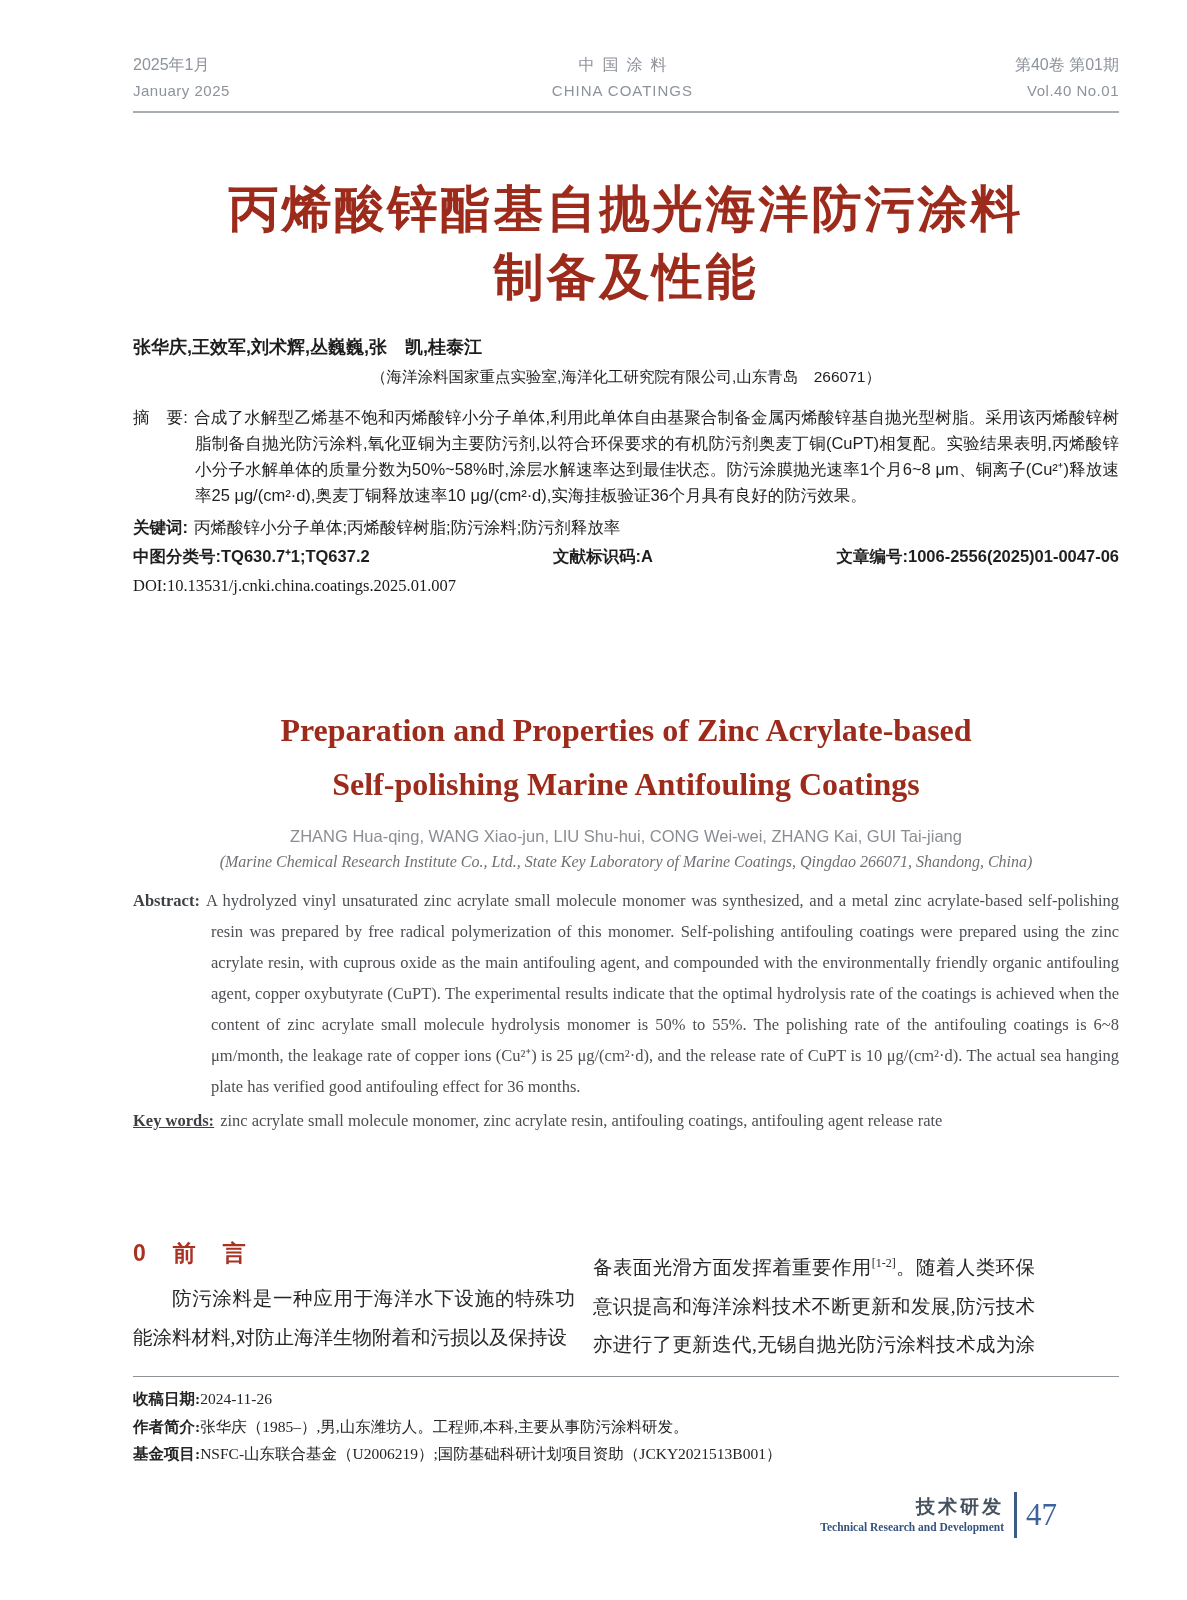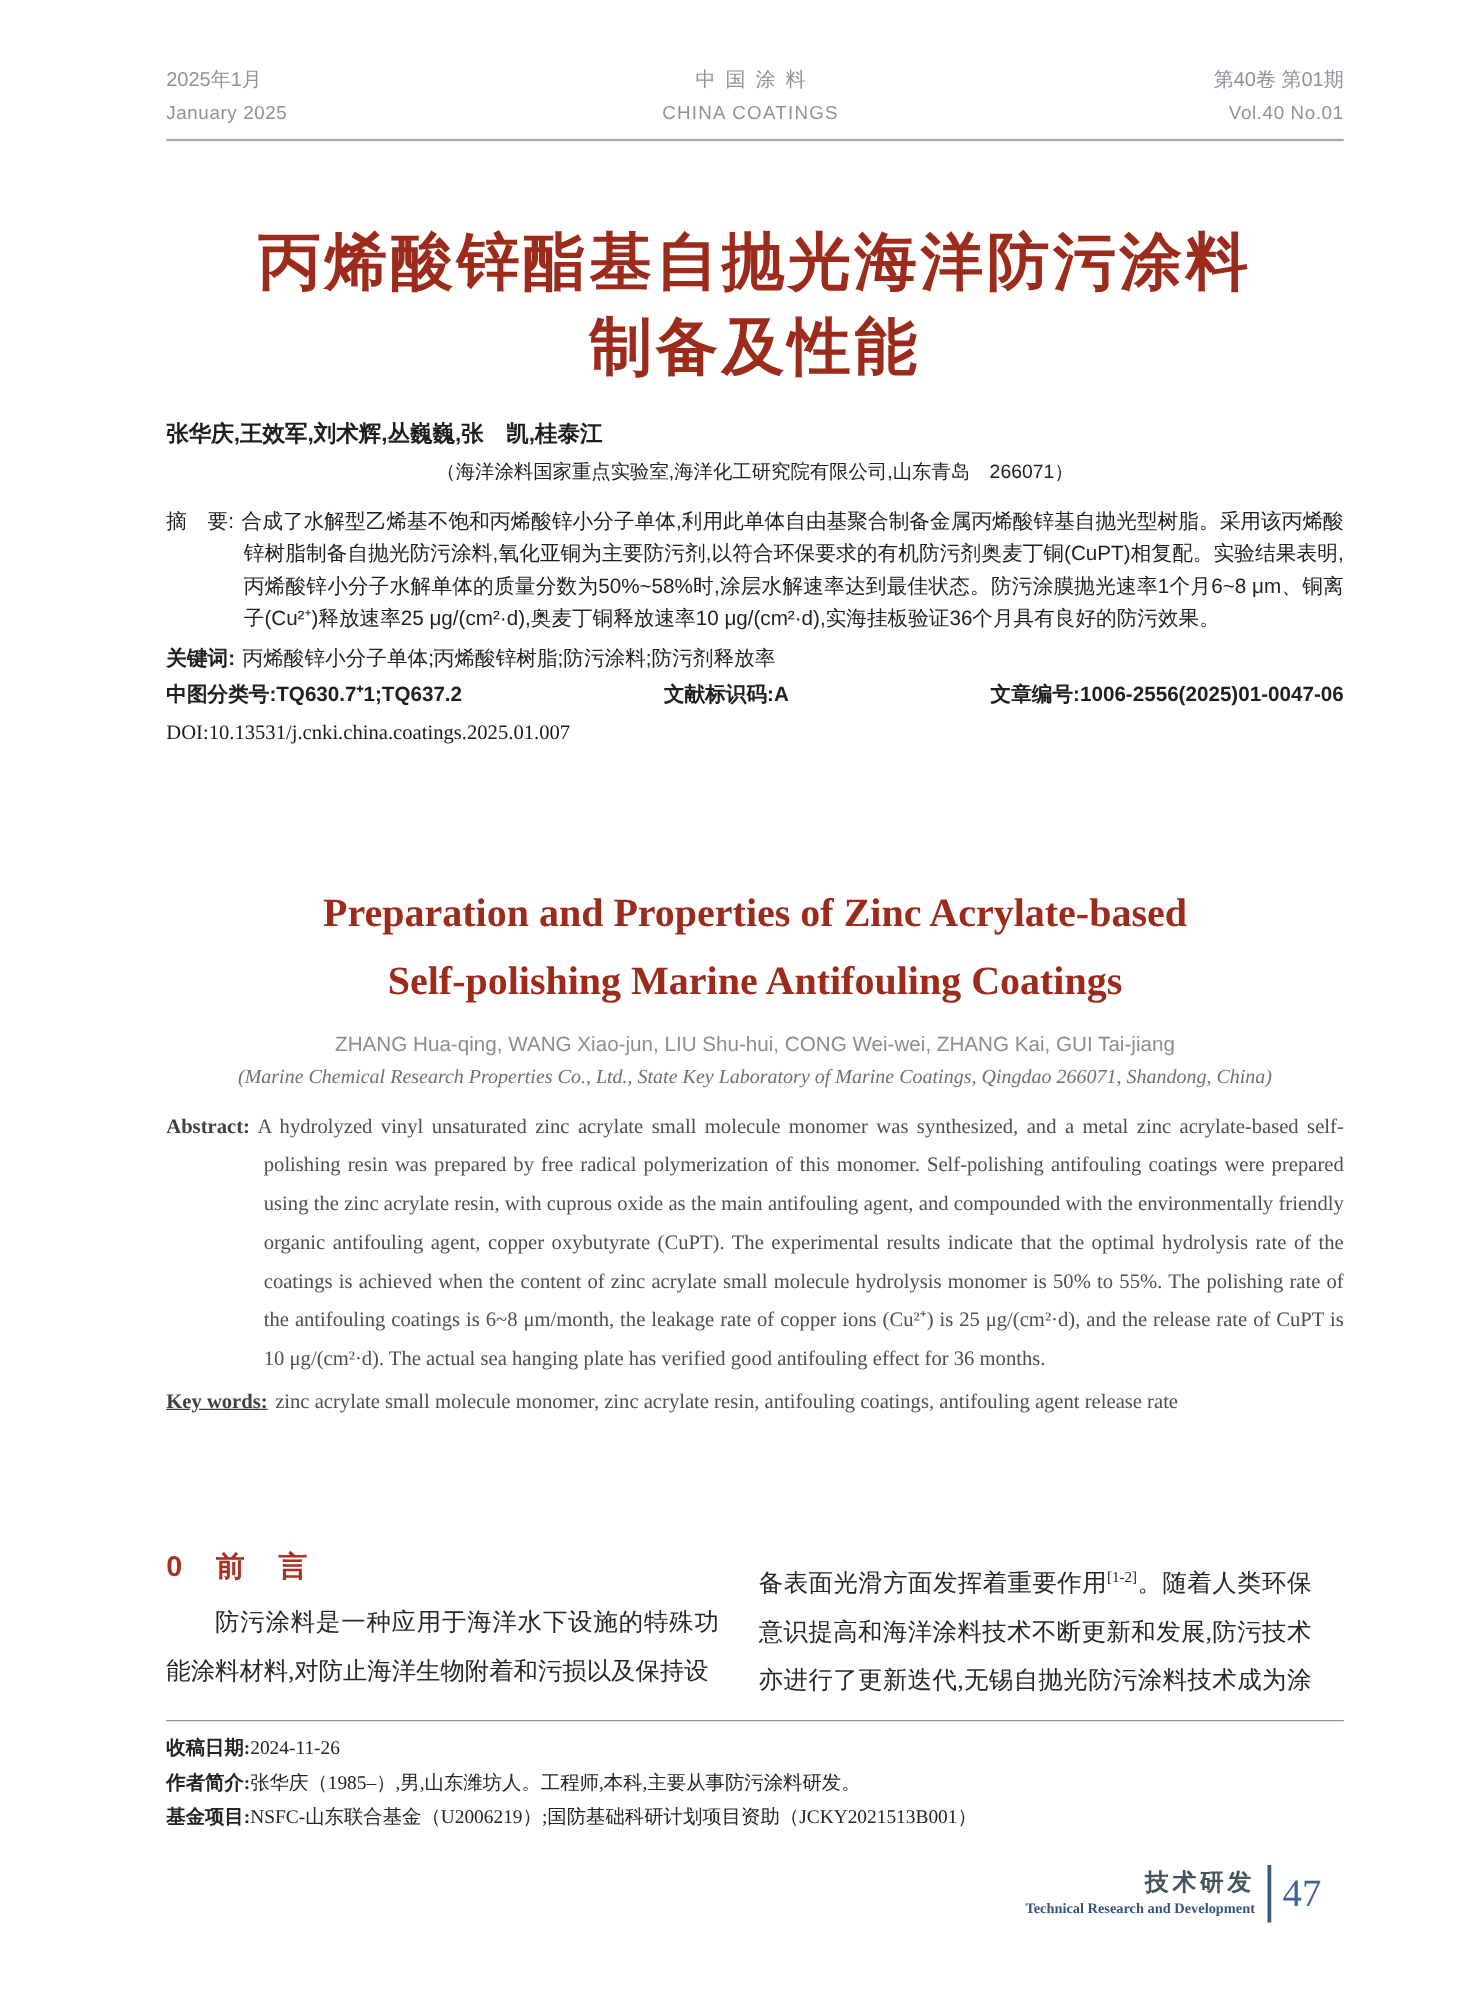--- a/index.html
+++ b/index.html
@@ -1,18 +1,18 @@
 <!DOCTYPE html>
 <html><head>
 <meta charset="utf-8">
 <style>
   * { margin: 0; padding: 0; box-sizing: border-box; }
   html, body { width: 1187px; height: 1600px; background: #ffffff; overflow: hidden; }
   body { font-family: "Liberation Sans", sans-serif; color: #222; }
-  .page { width: 1187px; height: 1600px; background: #fff; padding: 52px 112px 0 133px; position: relative; }
+  .page { width: 1187px; height: 1600px; background: #fff; padding: 52px 68px 0 133px; position: relative; }
 
   
   .masthead { display: flex; justify-content: space-between; color: #8d939b; }
   .mast-col { line-height: 26px; font-size: 16px; }
   .mast-col .en { font-size: 15px; letter-spacing: .5px; }
   .mast-col.center { text-align: center; }
   .mast-col.center .cn { letter-spacing: 8px; padding-left: 8px; }
   .mast-col.center .en { letter-spacing: 1px; }
   .mast-col.right { text-align: right; }
   .mast-rule { border-bottom: 2px solid #a9aeb4; margin-top: 7px; }
@@ -42,21 +42,21 @@
               font-style: italic; font-size: 16px; color: #6d7075; }
   .abstract-en { margin-top: 14px; font-family: "Liberation Serif", serif; font-size: 16.5px;
                  line-height: 31px; color: #4c4f53; text-align: justify;
                  padding-left: 78px; text-indent: -78px; }
   .abstract-en .lbl { font-weight: bold; color: #3c3f43; margin-right: 6px; }
   .keywords-en { margin-top: 3px; font-family: "Liberation Serif", serif; font-size: 16.5px;
                  line-height: 31px; color: #4c4f53; }
   .keywords-en .lbl { font-weight: bold; color: #3c3f43; margin-right: 6px; text-decoration: underline; }
 
   
-  .columns { margin-top: 102px; display: flex; gap: 32px; height: 132px; overflow: hidden; }
+  .columns { margin-top: 102px; display: flex; gap: 18px; height: 132px; overflow: hidden; }
   .col { width: 442px; }
   .sec-heading { color: #a93122; font-weight: bold; font-size: 23px; line-height: 30px; letter-spacing: 2px; }
   .body-para { font-family: "Liberation Serif", serif; font-size: 19.5px; line-height: 38.5px;
                color: #262626; text-align: justify; }
   .col-left .body-para { margin-top: 12px; text-indent: 2em; }
   .col-right { padding-top: 11px; }
   .body-para sup { font-size: 12px; vertical-align: super; line-height: 0; }
 
   
   .foot-rule { border-bottom: 1.5px solid #8f9499; margin-top: 6px; }
@@ -113,21 +113,21 @@
   </div>
 
   <div class="doi-line">DOI:10.13531/j.cnki.china.coatings.2025.01.007</div>
 
   <h2 class="title-en">
     <span>Preparation and Properties of Zinc Acrylate-based</span><br>
     <span>Self-polishing Marine Antifouling Coatings</span>
   </h2>
 
   <div class="authors-en">ZHANG Hua-qing, WANG Xiao-jun, LIU Shu-hui, CONG Wei-wei, ZHANG Kai, GUI Tai-jiang</div>
-  <div class="affil-en">(Marine Chemical Research Properties Co., Ltd., State Key Laboratory of Marine Coatings, Qingdao 266071, Shandong, China)</div>
+  <div class="affil-en">(Marine Chemical Research Institute Co., Ltd., State Key Laboratory of Marine Coatings, Qingdao 266071, Shandong, China)</div>
 
   <p class="abstract-en"><span class="lbl">Abstract:</span><span>A hydrolyzed vinyl unsaturated zinc acrylate small molecule monomer was synthesized, and a metal zinc acrylate-based self-polishing resin was prepared by free radical polymerization of this monomer. Self-polishing antifouling coatings were prepared using the zinc acrylate resin, with cuprous oxide as the main antifouling agent, and compounded with the environmentally friendly organic antifouling agent, copper oxybutyrate (CuPT). The experimental results indicate that the optimal hydrolysis rate of the coatings is achieved when the content of zinc acrylate small molecule hydrolysis monomer is 50% to 55%. The polishing rate of the antifouling coatings is 6~8 μm/month, the leakage rate of copper ions (Cu²⁺) is 25 μg/(cm²·d), and the release rate of CuPT is 10 μg/(cm²·d). The actual sea hanging plate has verified good antifouling effect for 36 months.</span></p>
 
   <p class="keywords-en"><span class="lbl">Key words:</span><span>zinc acrylate small molecule monomer, zinc acrylate resin, antifouling coatings, antifouling agent release rate</span></p>
 
   <div class="columns">
     <div class="col col-left">
       <div class="sec-heading">0　前　言</div>
       <p class="body-para">防污涂料是一种应用于海洋水下设施的特殊功能涂料材料,对防止海洋生物附着和污损以及保持设</p>
     </div>

